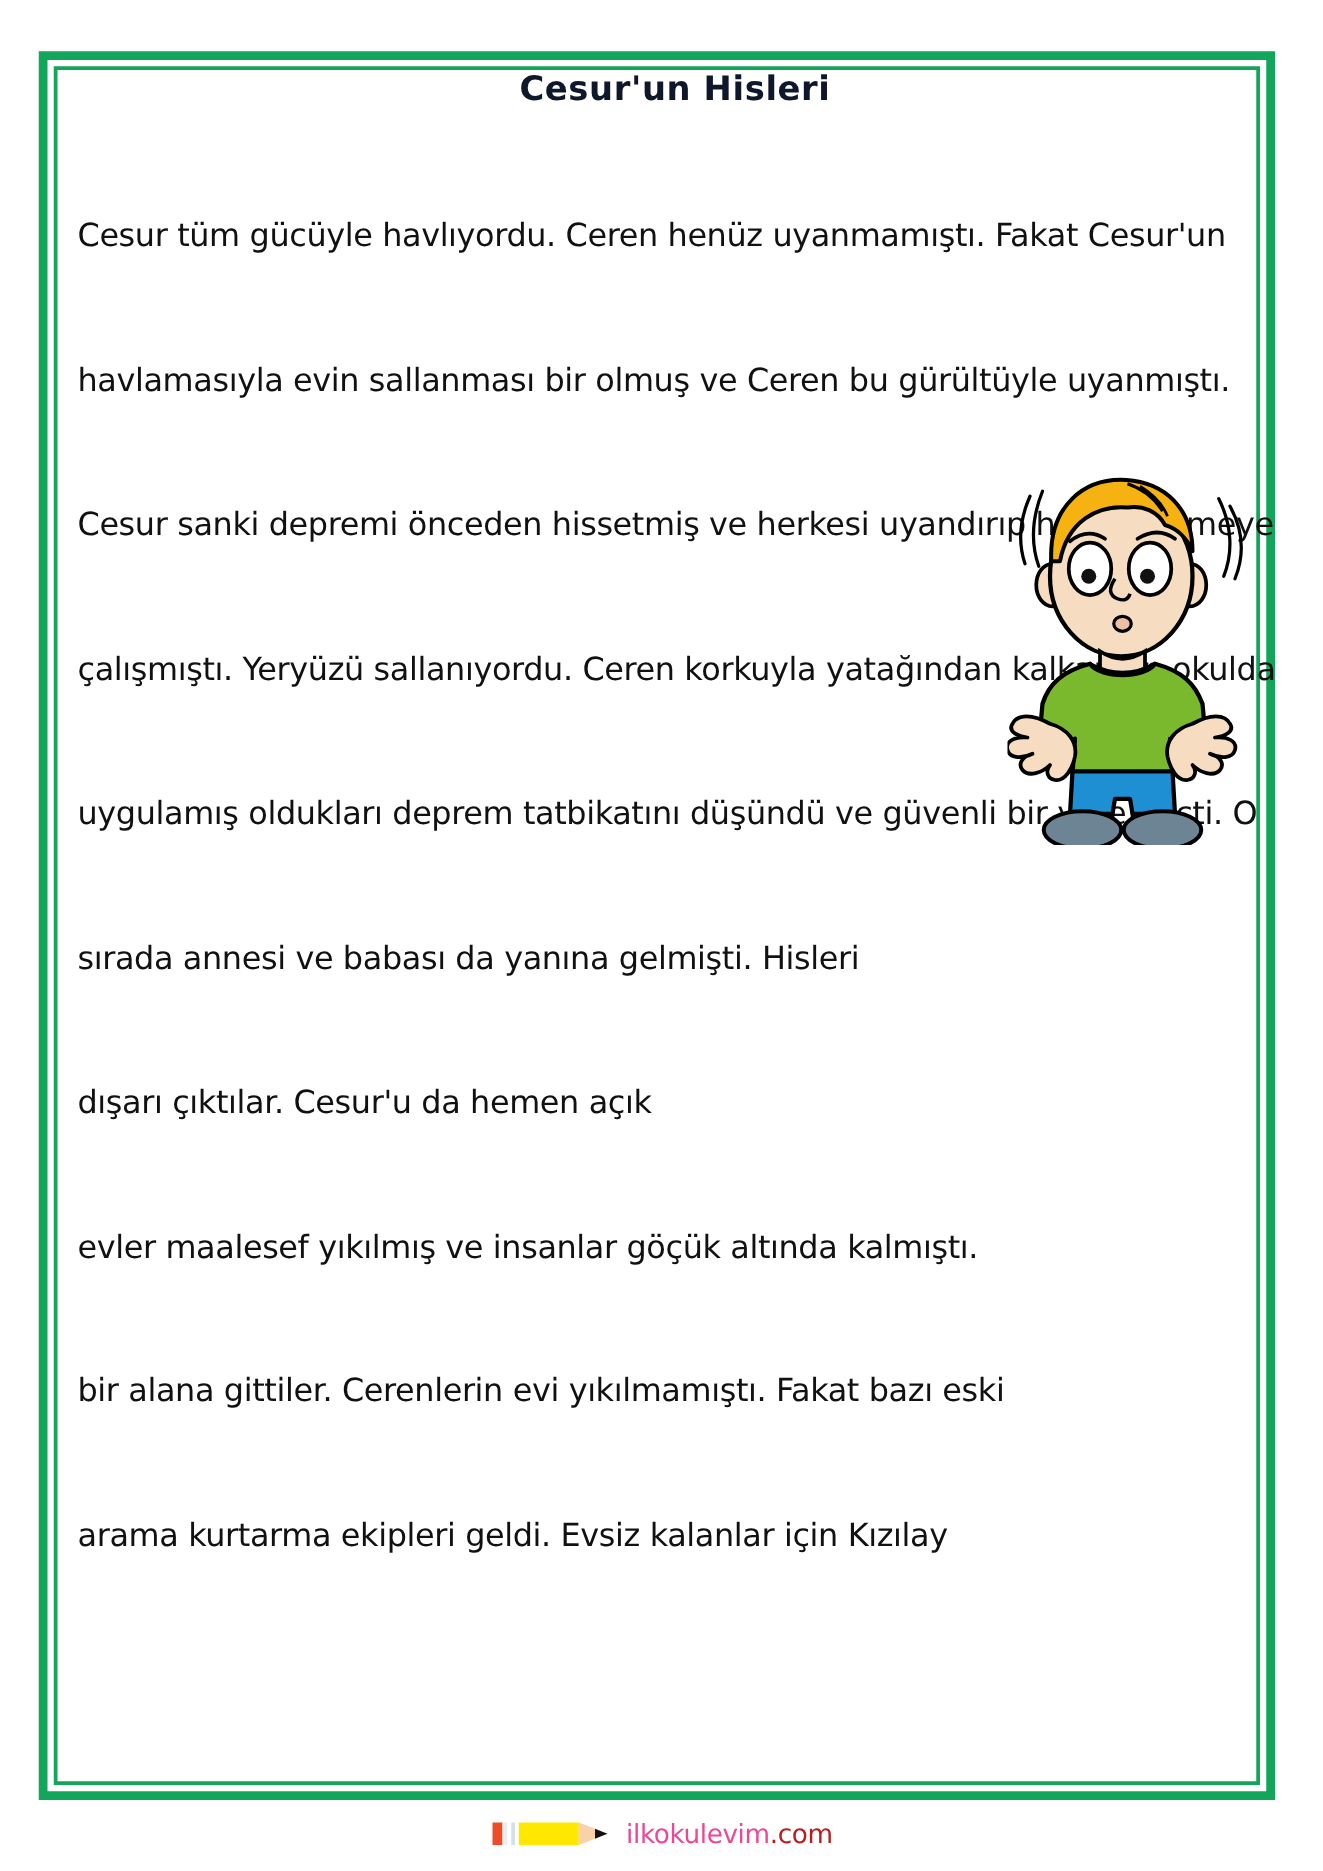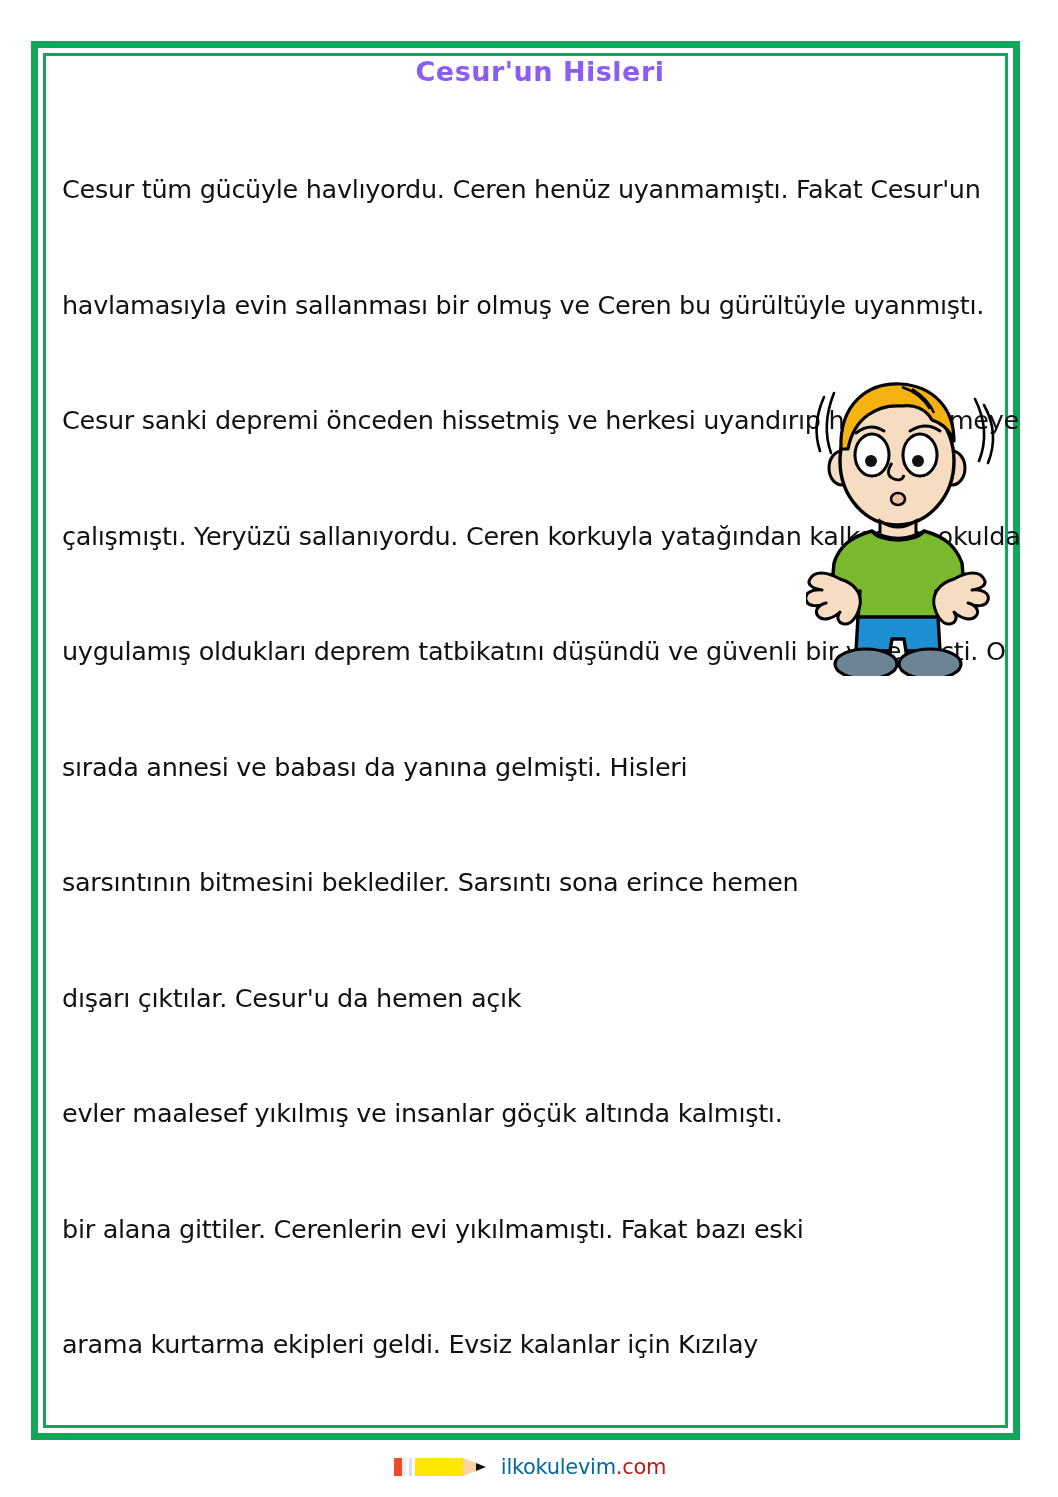--- a/index.html
+++ b/index.html
@@ -47,21 +47,21 @@
   #content {
     position: absolute;
     left: 62px;
     top: 55px;
     width: 956px;
     height: 1375px;
   }
 
   #title {
     text-align: center;
-    color: #8b5cf6;
+    color: #0f172a;
     font-family: "DejaVu Sans", sans-serif;
     font-size: 27px;
     font-weight: bold;
     letter-spacing: 0.5px;
     margin: 0 0 4px 0;
     height: 34px;
     line-height: 34px;
   }
 
   
@@ -110,21 +110,21 @@
   #logo {
     display: flex;
     align-items: center;
     gap: 9px;
   }
   #logo-text {
     font-family: "DejaVu Sans", sans-serif;
     font-size: 21px;
     letter-spacing: -0.3px;
   }
-  #logo-text .brand { color: #0369a1; }
+  #logo-text .brand { color: #ec4899; }
   #logo-text .tld { color: #b91c1c; }
 </style>
 </head>
 <body>
 
 <div id="page">
 
   <div id="frame-outer">
     <div id="frame-inner"></div>
   </div>
@@ -134,21 +134,20 @@
     <div id="title">Cesur'un Hisleri</div>
 
     <div id="story">
       <p>
         <span class="story-line">Cesur tüm gücüyle havlıyordu. Ceren henüz uyanmamıştı. Fakat   Cesur'un</span>
         <span class="story-line">havlamasıyla evin sallanması bir olmuş ve Ceren bu gürültüyle uyanmıştı.</span>
         <span class="story-line">Cesur sanki depremi önceden hissetmiş ve herkesi uyandırıp   haber   vermeye</span>
         <span class="story-line">çalışmıştı.   Yeryüzü   sallanıyordu. Ceren korkuyla yatağından kalkarken okulda</span>
         <span class="story-line">uygulamış oldukları deprem tatbikatını düşündü ve güvenli bir yere geçti. O</span>
         <span class="story-line">sırada annesi ve babası   da   yanına   gelmişti.   Hisleri</span>
-        <span class="story-line">sarsıntının   bitmesini   beklediler. Sarsıntı sona erince hemen</span>
         <span class="story-line">dışarı çıktılar. Cesur'u da hemen açık</span>
         <span class="story-line">evler   maalesef yıkılmış ve insanlar göçük altında kalmıştı.</span>
         <span class="story-line">bir alana gittiler. Cerenlerin evi yıkılmamıştı. Fakat bazı eski</span>
         <span class="story-line">arama kurtarma ekipleri   geldi. Evsiz kalanlar için Kızılay</span>
         
         
         
         
         
         

